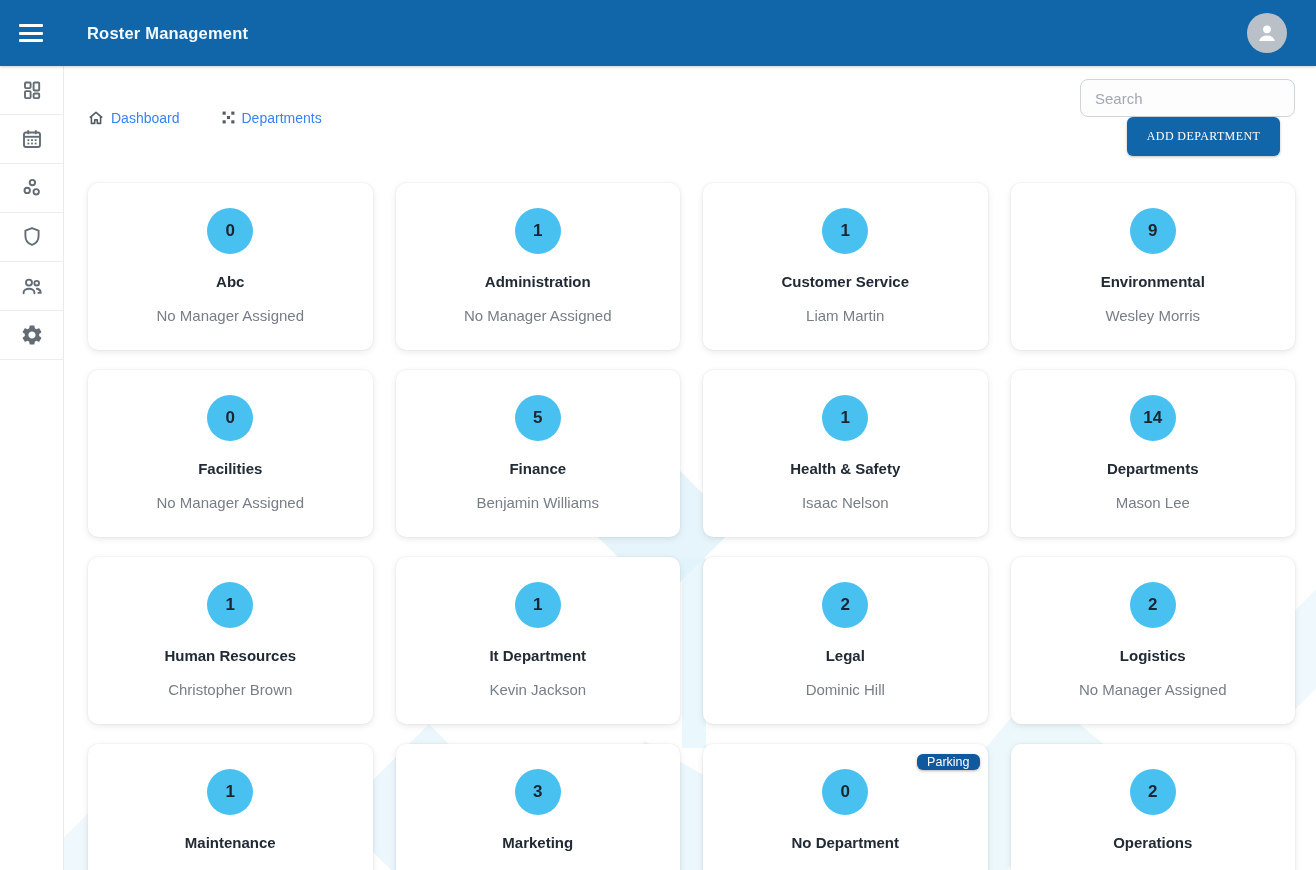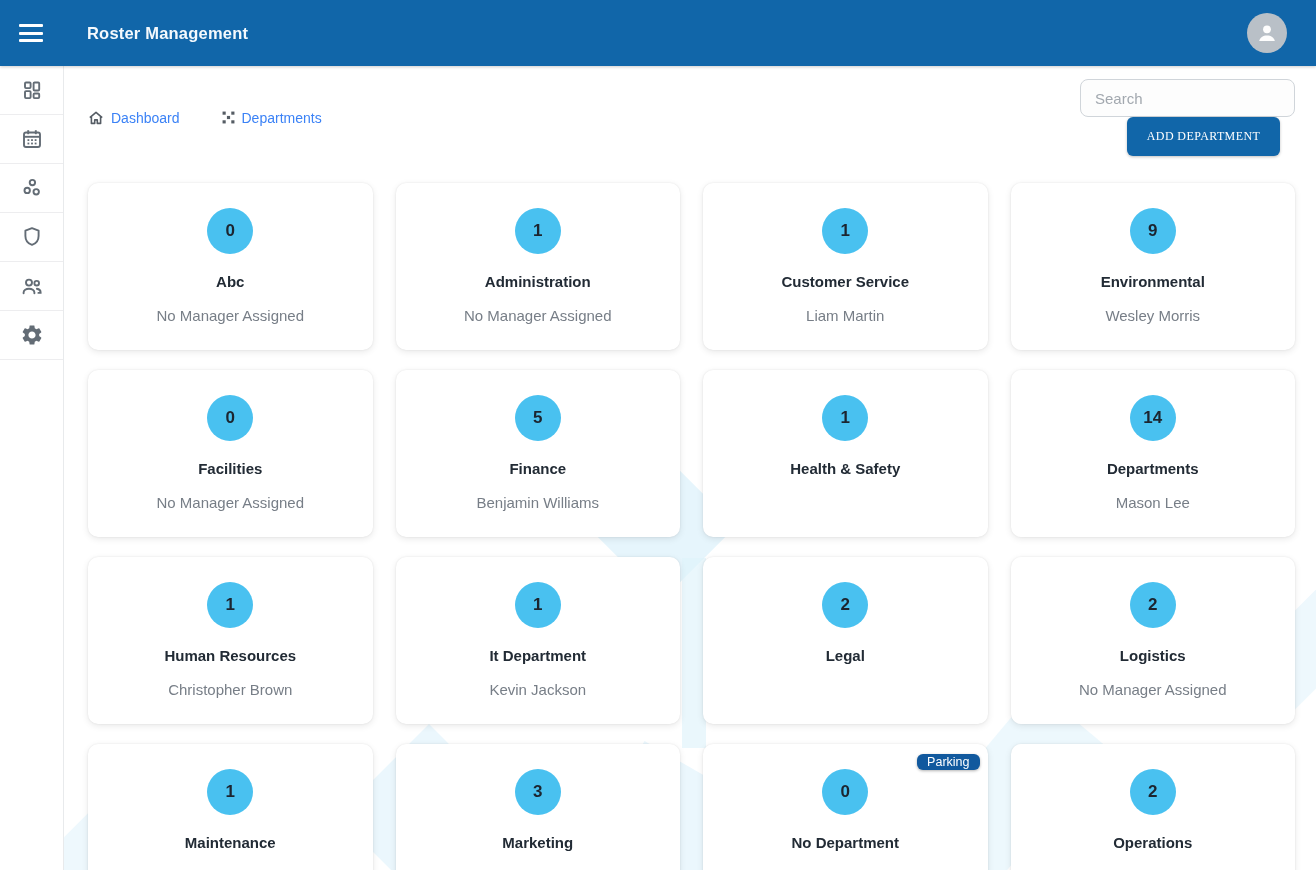--- a/index.html
+++ b/index.html
@@ -221,20 +221,21 @@
 
     <div class="count-circle">5</div>
     <div class="dept-name">Finance</div>
     <div class="dept-manager">Benjamin Williams</div>
   </div>
 
   <div class="card">
 
     <div class="count-circle">1</div>
     <div class="dept-name">Health &amp; Safety</div>
+    <div class="dept-manager">Isaac Nelson</div>
   </div>
 
   <div class="card">
 
     <div class="count-circle">14</div>
     <div class="dept-name">Departments</div>
     <div class="dept-manager">Mason Lee</div>
   </div>
 
   <div class="card">
@@ -248,20 +249,21 @@
 
     <div class="count-circle">1</div>
     <div class="dept-name">It Department</div>
     <div class="dept-manager">Kevin Jackson</div>
   </div>
 
   <div class="card">
 
     <div class="count-circle">2</div>
     <div class="dept-name">Legal</div>
+    <div class="dept-manager">Dominic Hill</div>
   </div>
 
   <div class="card">
 
     <div class="count-circle">2</div>
     <div class="dept-name">Logistics</div>
     <div class="dept-manager">No Manager Assigned</div>
   </div>
 
   <div class="card">

